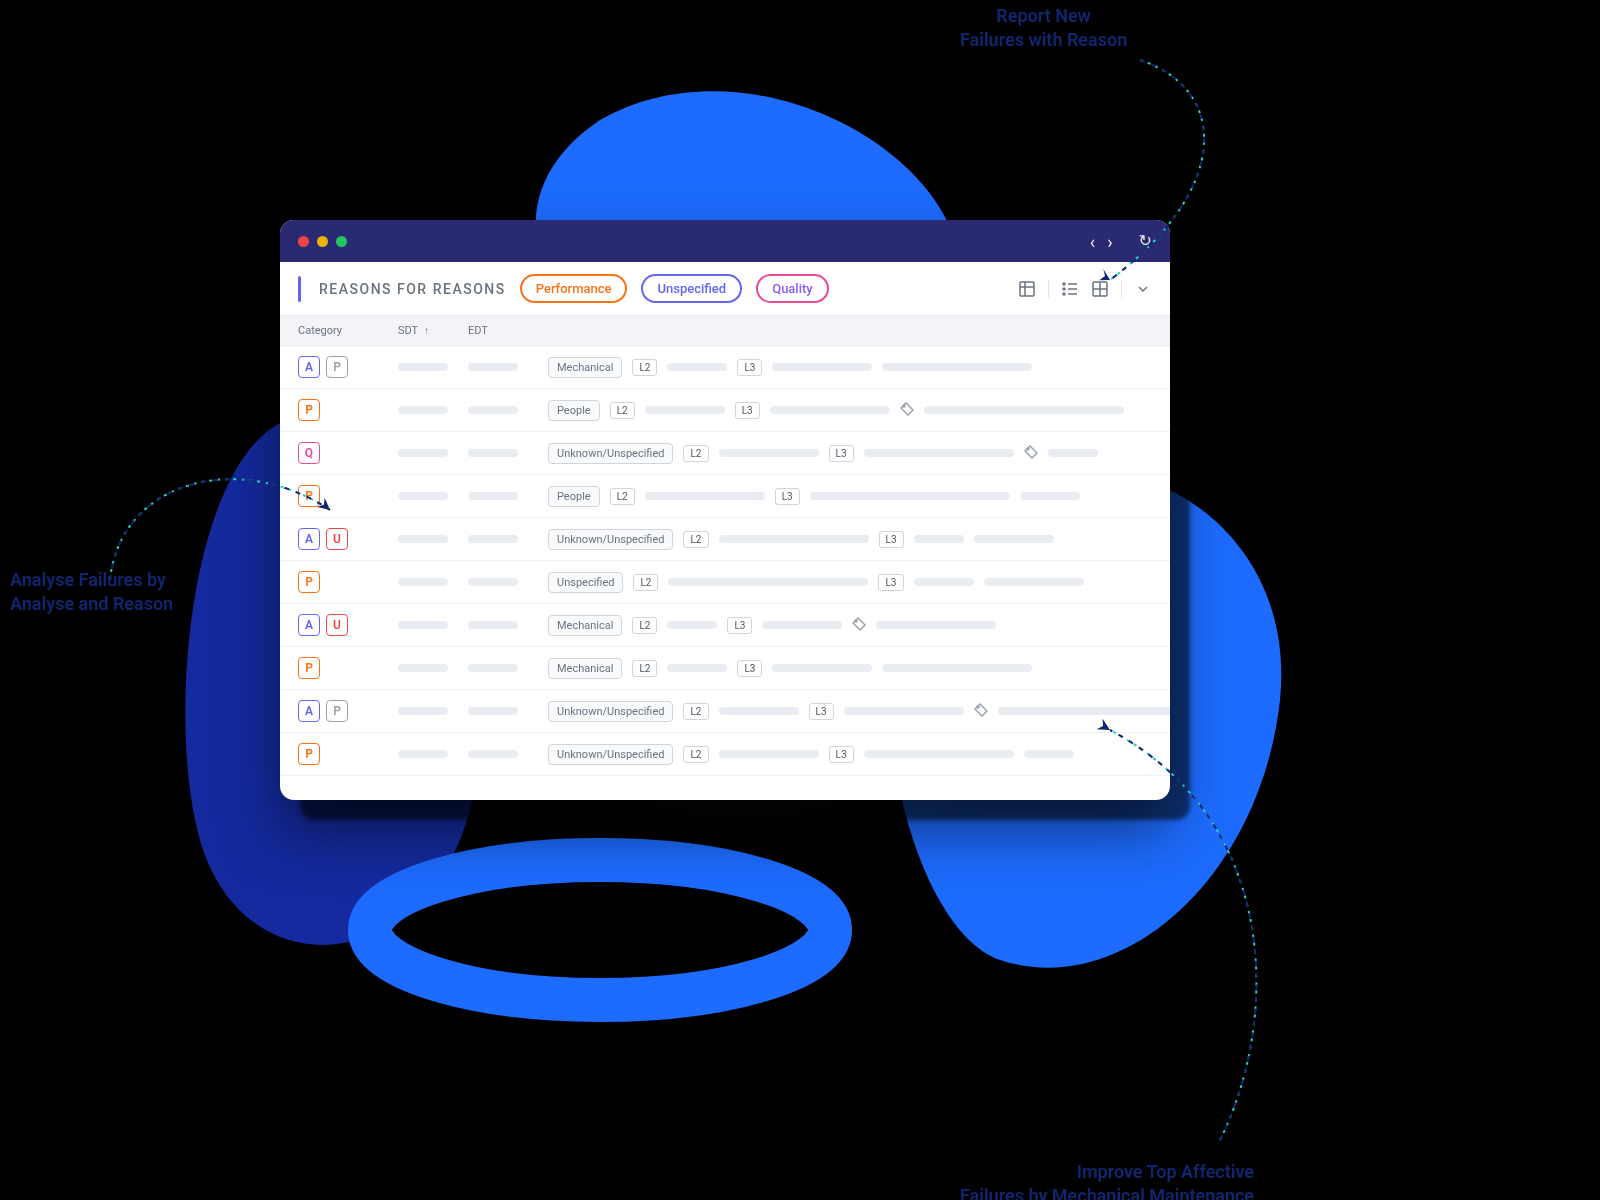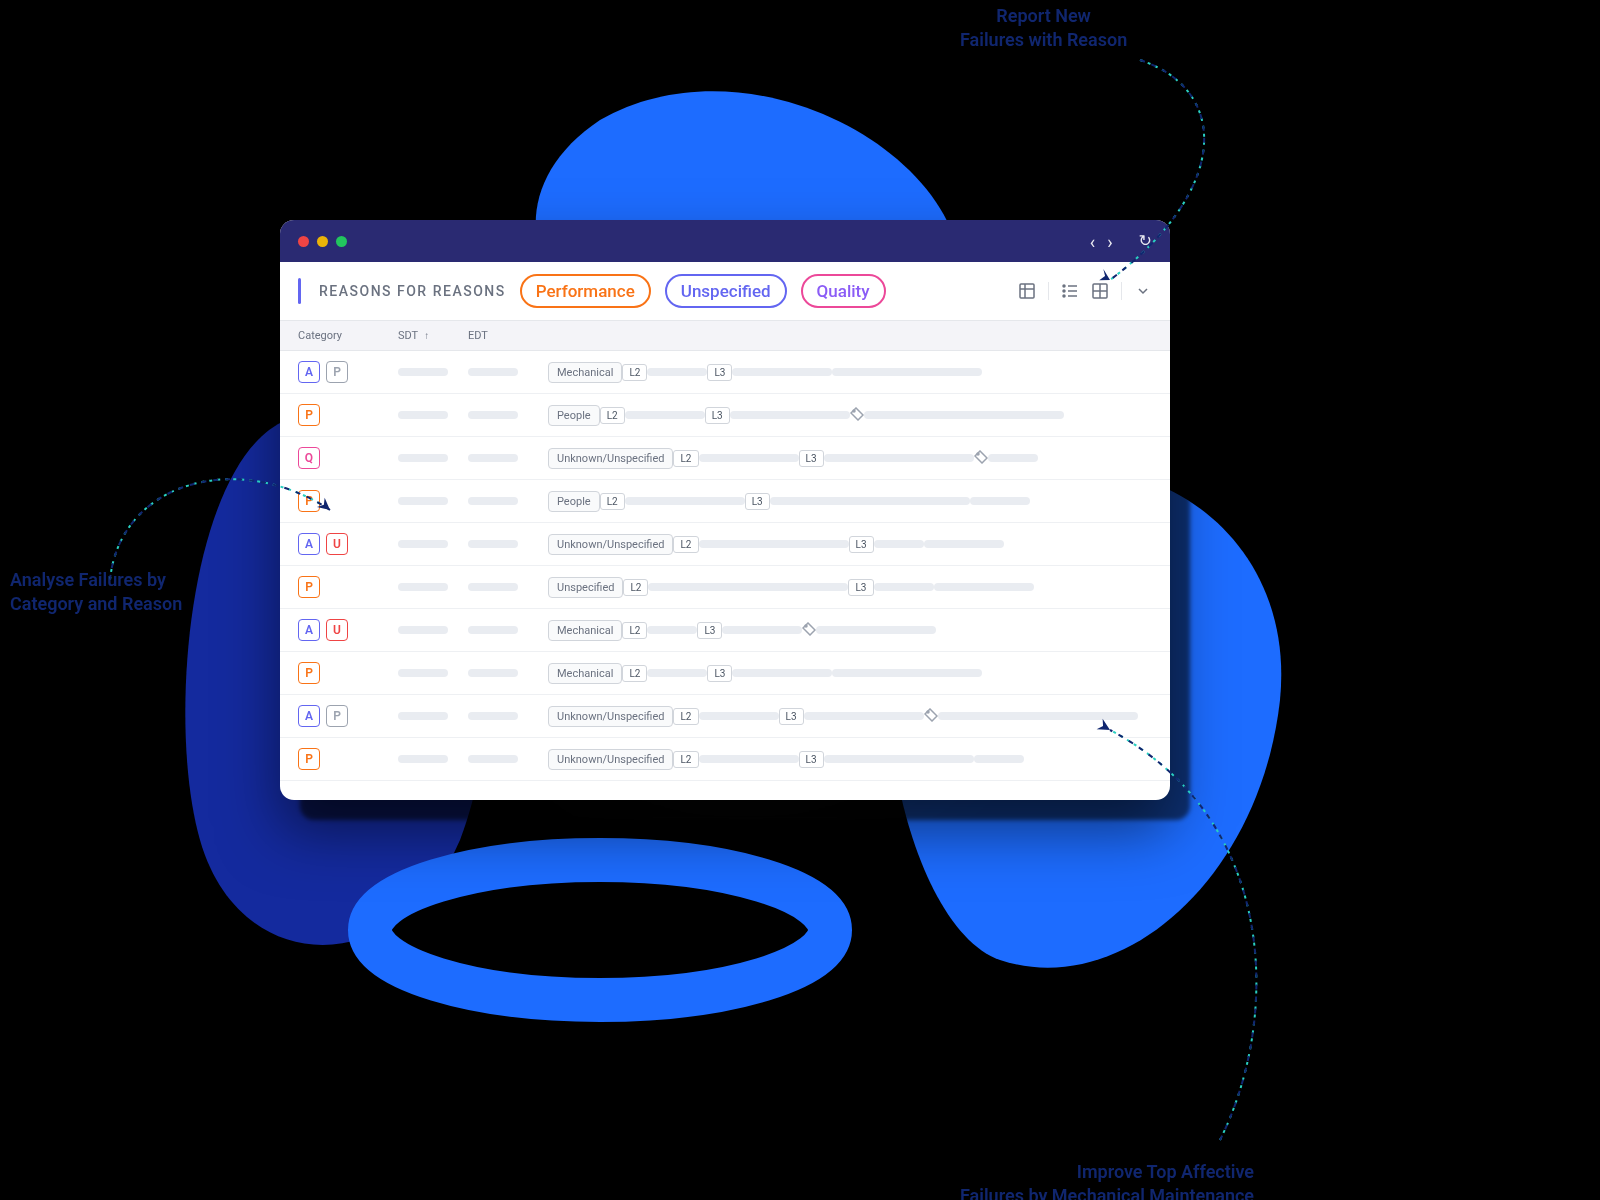--- a/index.html
+++ b/index.html
@@ -72,21 +72,21 @@
   }
   .filter-title {
     font-size: 14px;
     letter-spacing: 1.5px;
     color: #6b7280;
     font-weight: 500;
   }
   .pill {
     padding: 5px 14px;
     border-radius: 999px;
-    font-size: 17px;
+    font-size: 13px;
     font-weight: 500;
     border: 2px solid;
     background: #fff;
   }
   .pill.perf { color: #f97316; border-color: #f97316; }
   .pill.avail { color: #6366f1; border-color: #6366f1; }
   .pill.qual { color: #8b5cf6; border-color: #ec4899; }
 
   .view-controls { display:flex; gap:12px; align-items:center; margin-left:auto; color:#6b7280; }
   .view-controls .sep { width:1px; height:18px; background:#e5e7eb; }
@@ -126,21 +126,21 @@
   .cat-A { color:#6366f1; border-color:#6366f1; }
   .cat-P { color:#f97316; border-color:#f97316; }
   .cat-Pg { color:#9ca3af; border-color:#9ca3af; }
   .cat-Q { color:#ec4899; border-color:#ec4899; }
   .cat-U { color:#ef4444; border-color:#ef4444; }
 
   .ph { background:#e9ecf1; border-radius:999px; height:8px; } .ph.w50{width:50px;} .ph.w60{width:60px;}
   .ph.w80{width:80px;} .ph.w100{width:100px;} .ph.w120{width:120px;}
   .ph.w150{width:150px;} .ph.w200{width:200px;}
 
-  .reason-cell { display:flex; align-items:center; flex-wrap:nowrap; }
+  .reason-cell { display:flex; align-items:center; gap:10px; flex-wrap:nowrap; }
   .reason-box {
     padding: 3px 8px;
     border: 1px solid #d1d5db;
     border-radius: 4px;
     font-size: 11px;
     color: #6b7280;
     background:#f9fafb;
     white-space:nowrap;
   }
   .lvl {
@@ -473,21 +473,21 @@
         </div>
       </div>
   </div>
 
   <div class="callout" style="left:960px; top:4px;">
     <span class="sub">Report New</span>
     <span class="sub">Failures with Reason</span>
   </div>
   <div class="callout" style="left:10px; top:568px; text-align:left;">
     <span class="sub">Analyse Failures by</span>
-    <span class="sub">Category and Reason</span>
+    <span class="sub">Analyse and Reason</span>
   </div>
   <div class="callout" style="left:960px; top:1160px; text-align:right;">
     <span class="sub">Improve Top Affective</span>
     <span class="sub">Failures by Mechanical Maintenance</span>
   </div>
 
   <div class="callout-arrow" style="left:1080px; top:60px;">
     <svg width="160" height="260">
       <path d="M60 0 C 150 30 150 130 30 220" fill="none" stroke="#29cfc1" stroke-width="2" stroke-dasharray="3 5"></path>
       <path d="M60 0 C 150 30 150 130 30 220" fill="none" stroke="#10266f" stroke-width="2" stroke-dasharray="5 7"></path>

